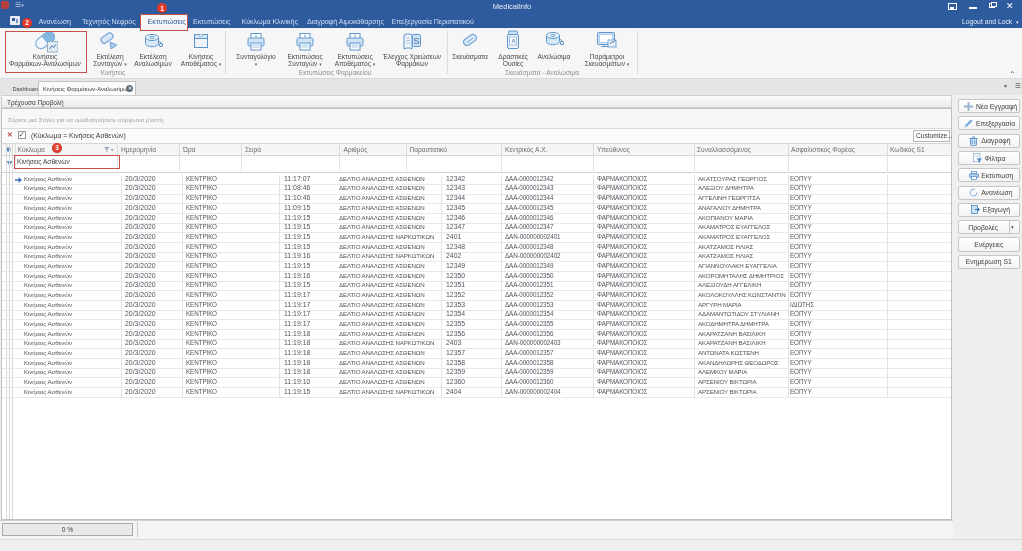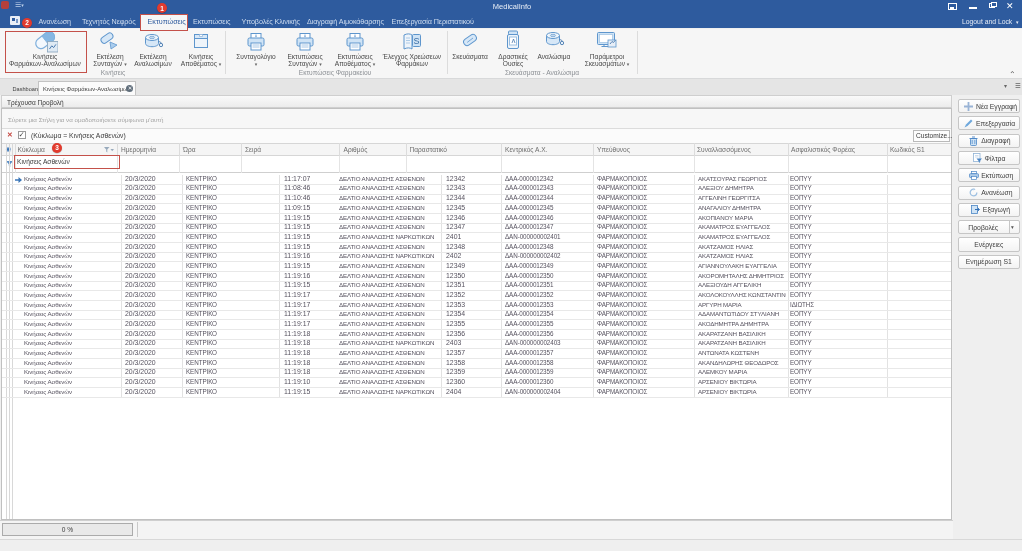--- a/index.html
+++ b/index.html
@@ -19,21 +19,21 @@
 <div class="abs" style="left:989px;top:3px;width:6px;height:5px;border:1px solid #fff;"></div>
 <div class="abs" style="left:991px;top:1.5px;width:6px;height:5px;border:1px solid #fff;background:#2e5b9e;"></div>
 <div class="t" style="left:1006px;top:1px;color:#fff;font-size:9px;">✕</div>
 <div class="t" style="left:962px;top:18px;color:#e3eaf5;font-size:6.8px;">Logout and Lock&nbsp;&nbsp;<span style="font-size:5px;">▾</span></div>
 <div class="abs" style="left:10px;top:16px;width:10px;height:9px;background:#e9eef6;border-radius:1px;"></div>
 <div class="abs" style="left:12px;top:18px;width:3px;height:3px;background:#2e5b9e;"></div>
 <div class="abs" style="left:16px;top:19px;width:2px;height:4px;background:#7a99c6;"></div>
 <div class="t" style="left:38.5px;top:16.5px;color:#cfddF0;font-size:7.2px;letter-spacing:-0.1px;">Ανανέωση</div>
 <div class="t" style="left:82px;top:16.5px;color:#cfddF0;font-size:7.2px;letter-spacing:-0.1px;">Τεχνητός Νεφρός</div>
 <div class="t" style="left:193px;top:16.5px;color:#cfddF0;font-size:7.2px;letter-spacing:-0.1px;">Εκτυπώσεις</div>
-<div class="t" style="left:241.5px;top:16.5px;color:#cfddF0;font-size:7.2px;letter-spacing:-0.1px;">Υποβολές Κλινικής</div>
+<div class="t" style="left:241.5px;top:16.5px;color:#cfddF0;font-size:7.2px;letter-spacing:-0.1px;">Κύκλωμα Κλινικής</div>
 <div class="t" style="left:307px;top:16.5px;color:#cfddF0;font-size:7.2px;letter-spacing:-0.1px;">Διαγραφή Αιμοκάθαρσης</div>
 <div class="t" style="left:391.5px;top:16.5px;color:#cfddF0;font-size:7.2px;letter-spacing:-0.1px;">Επεξεργασία Περιστατικού</div>
 <div class="abs" style="left:140px;top:14px;width:48px;height:14.5px;background:#f6f6f6;"></div>
 <div class="t" style="left:147.5px;top:17px;color:#2e5b9e;font-size:7.2px;">Εκτυπώσεις</div>
 <div class="abs" style="left:0;top:28.5px;width:1022px;height:50px;background:#f6f6f6;border-bottom:1px solid #d8d9da;"></div>
 <div class="abs" style="left:224.5px;top:31px;width:1px;height:43px;background:#dcdcdc;"></div>
 <div class="abs" style="left:446.5px;top:31px;width:1px;height:43px;background:#dcdcdc;"></div>
 <div class="abs" style="left:637px;top:31px;width:1px;height:43px;background:#dcdcdc;"></div>
 <svg class="abs" style="left:32px;top:28px" width="26" height="26" viewBox="0 0 26 26">
     <g transform="rotate(-38 13 12)">

